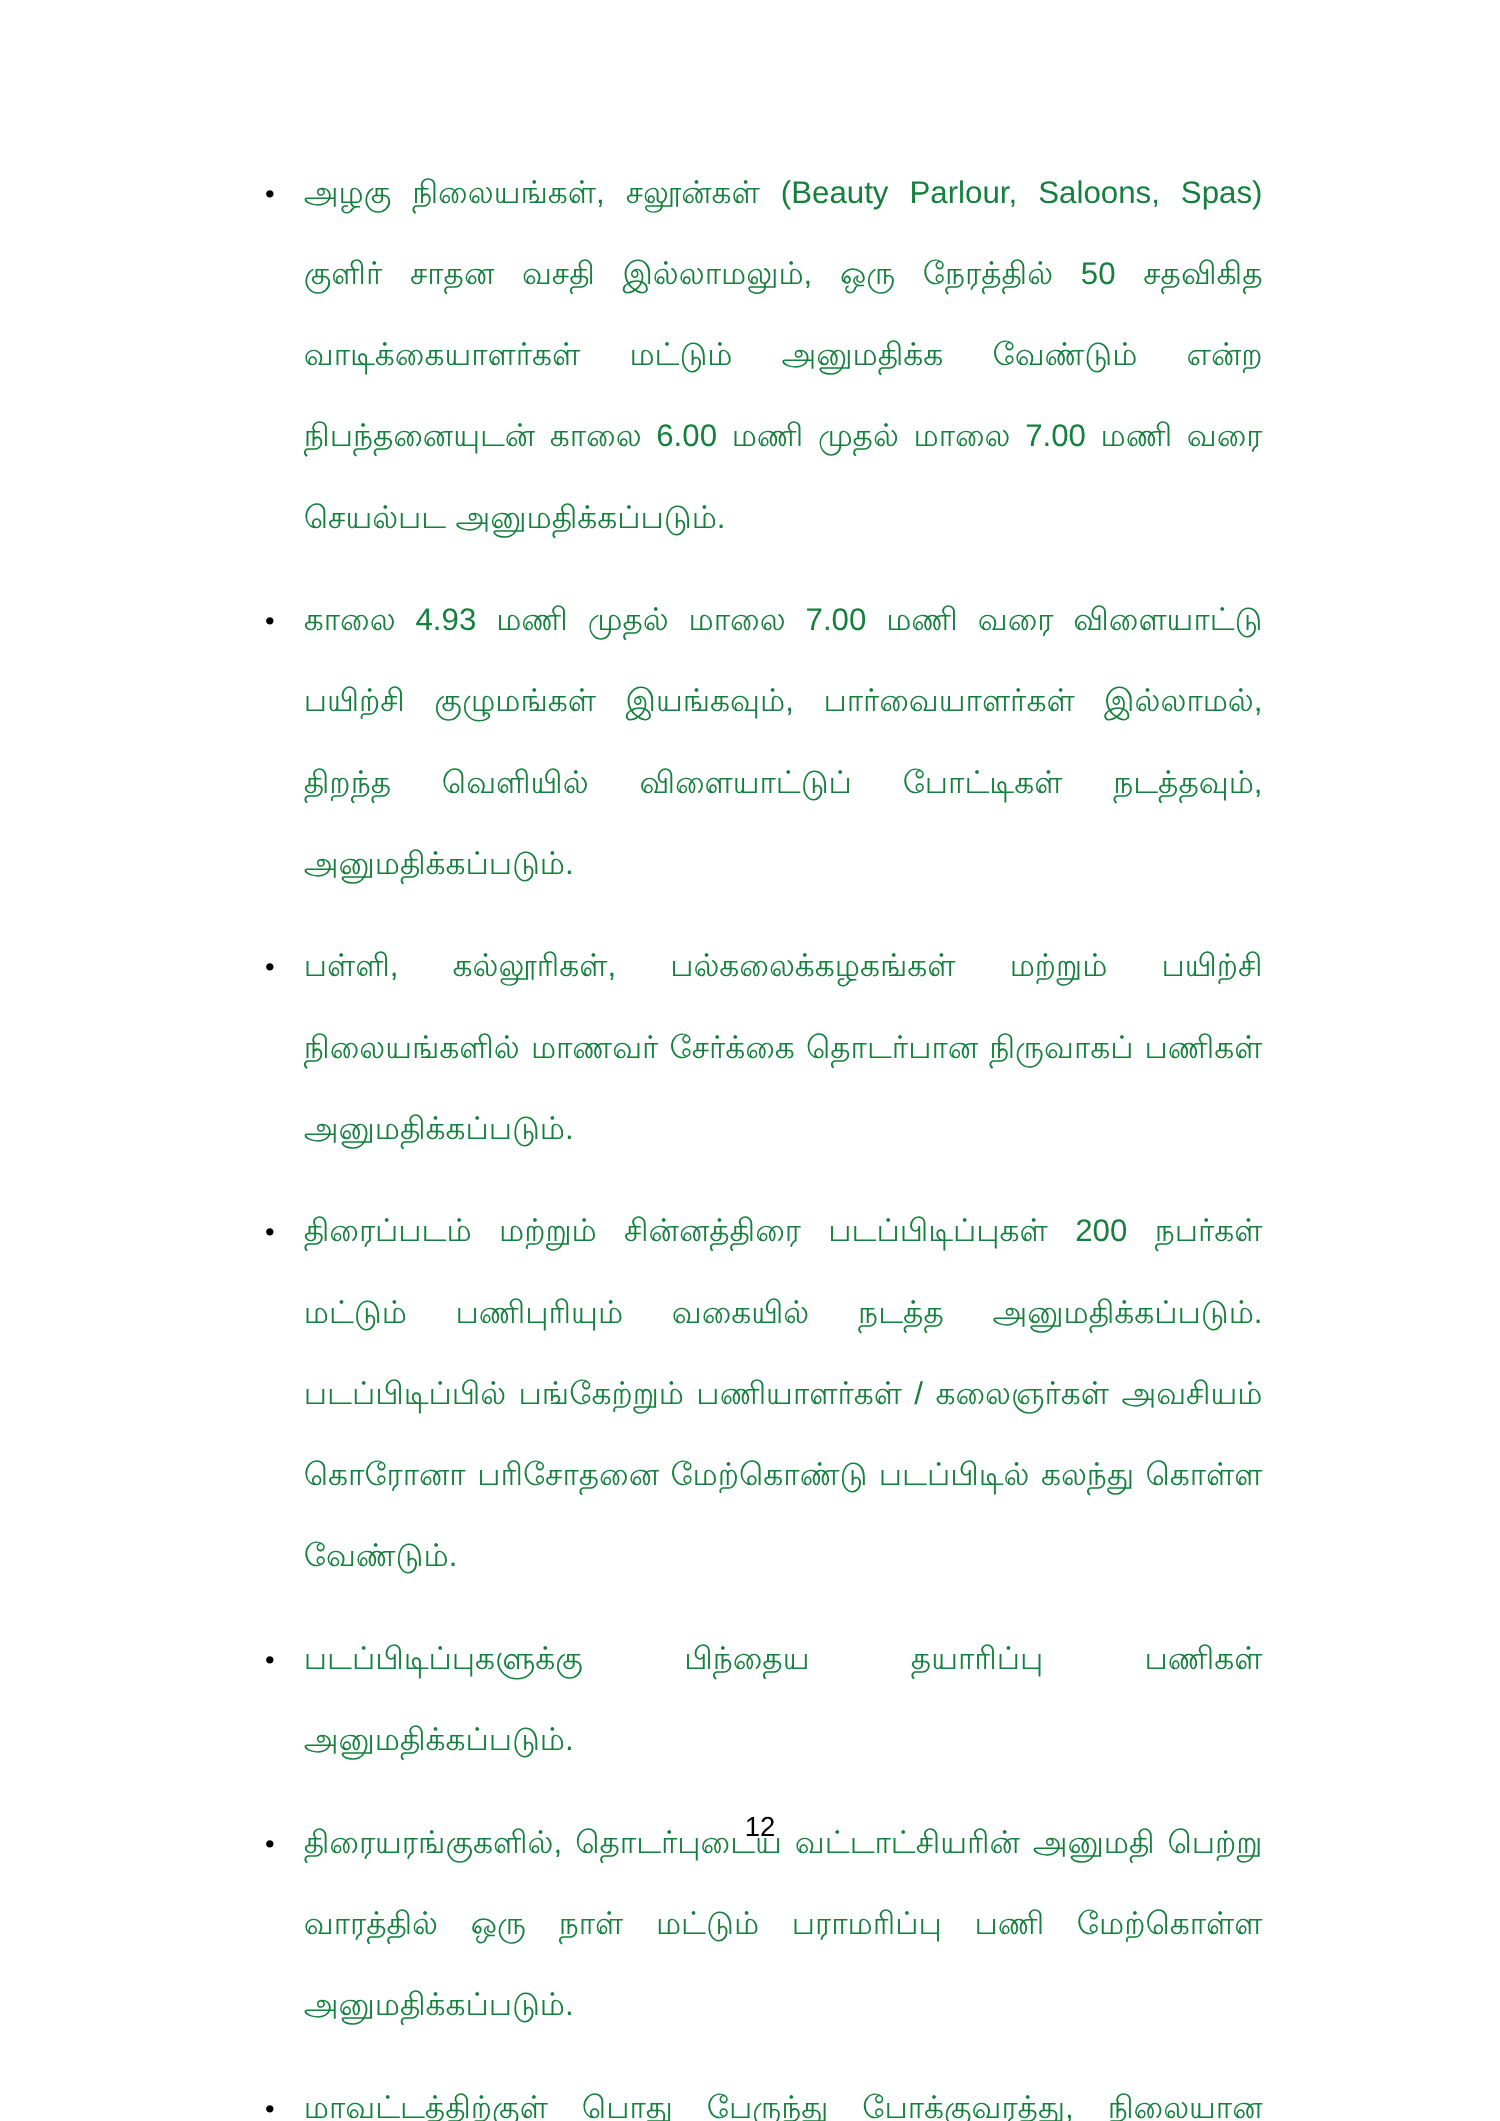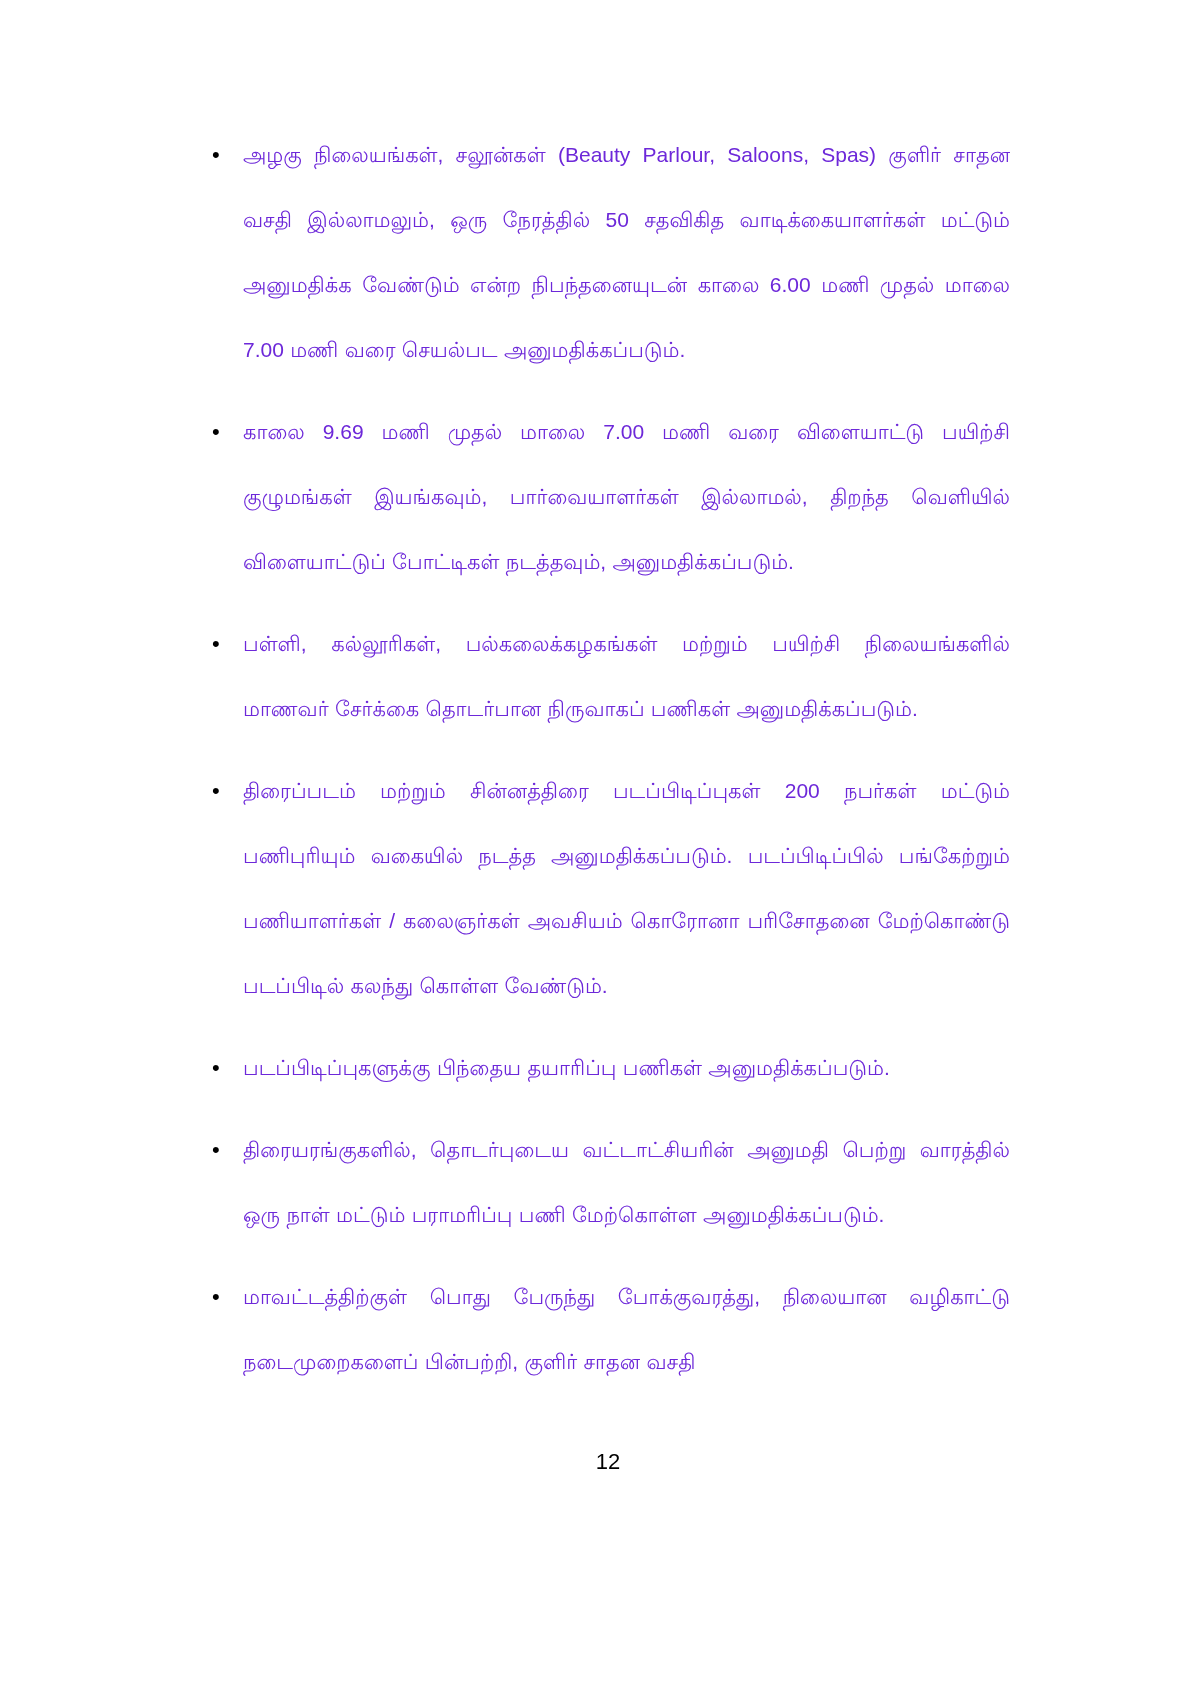--- a/index.html
+++ b/index.html
@@ -39,25 +39,25 @@
     top: 0;
     width: 12px;
     line-height: 65px;
     font-size: 22px;
     color: #000;
   }
   li.bullet-item .bullet-text {
     display: block;
     text-align: justify;
     text-align-last: left;
-    font-size: 21px;
+    font-size: 25px;
     line-height: 65px;
     letter-spacing: 0px;
     word-spacing: 0.5px;
-    color: #6d28d9;
+    color: #15803d;
     hyphens: none;
   }
   
   li.bullet-item .bullet-text {
     font-family: "Liberation Sans", "DejaVu Sans", sans-serif;
   }
   .page-number {
     position: absolute;
     left: 16px;
     right: 0;
@@ -77,21 +77,21 @@
   <div class="content">
     <ul class="bullet-list">
 
       <li class="bullet-item">
         <span class="bullet-marker">•</span>
         <span class="bullet-text">அழகு நிலையங்கள், சலூன்கள் (Beauty Parlour, Saloons, Spas) குளிர் சாதன வசதி இல்லாமலும், ஒரு நேரத்தில் 50 சதவிகித வாடிக்கையாளர்கள் மட்டும் அனுமதிக்க வேண்டும் என்ற நிபந்தனையுடன் காலை 6.00 மணி முதல் மாலை 7.00 மணி வரை செயல்பட அனுமதிக்கப்படும்.</span>
       </li>
 
       <li class="bullet-item">
         <span class="bullet-marker">•</span>
-        <span class="bullet-text">காலை 9.69 மணி முதல் மாலை 7.00 மணி வரை விளையாட்டு பயிற்சி குழுமங்கள் இயங்கவும், பார்வையாளர்கள் இல்லாமல், திறந்த வெளியில் விளையாட்டுப் போட்டிகள் நடத்தவும், அனுமதிக்கப்படும்.</span>
+        <span class="bullet-text">காலை 4.93 மணி முதல் மாலை 7.00 மணி வரை விளையாட்டு பயிற்சி குழுமங்கள் இயங்கவும், பார்வையாளர்கள் இல்லாமல், திறந்த வெளியில் விளையாட்டுப் போட்டிகள் நடத்தவும், அனுமதிக்கப்படும்.</span>
       </li>
 
       <li class="bullet-item">
         <span class="bullet-marker">•</span>
         <span class="bullet-text">பள்ளி, கல்லூரிகள், பல்கலைக்கழகங்கள் மற்றும் பயிற்சி நிலையங்களில் மாணவர் சேர்க்கை தொடர்பான நிருவாகப் பணிகள் அனுமதிக்கப்படும்.</span>
       </li>
 
       <li class="bullet-item">
         <span class="bullet-marker">•</span>
         <span class="bullet-text">திரைப்படம் மற்றும் சின்னத்திரை படப்பிடிப்புகள் 200 நபர்கள் மட்டும் பணிபுரியும் வகையில் நடத்த அனுமதிக்கப்படும். படப்பிடிப்பில் பங்கேற்றும் பணியாளர்கள் / கலைஞர்கள் அவசியம் கொரோனா பரிசோதனை மேற்கொண்டு படப்பிடில் கலந்து கொள்ள வேண்டும்.</span>

